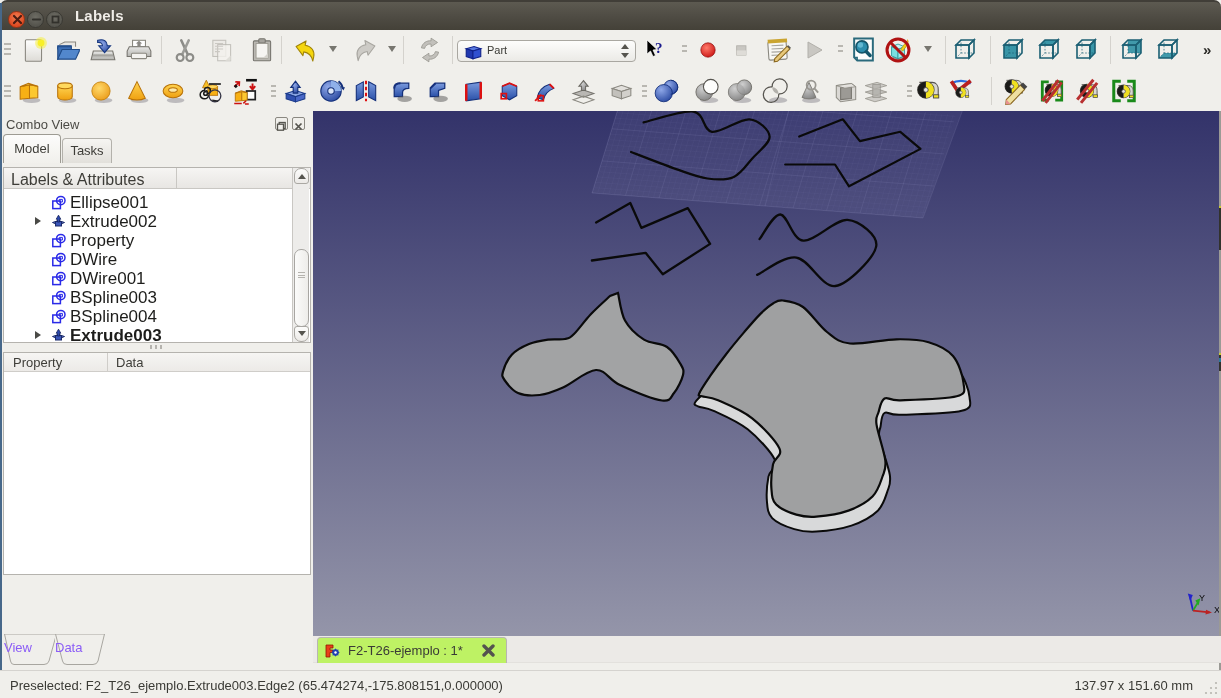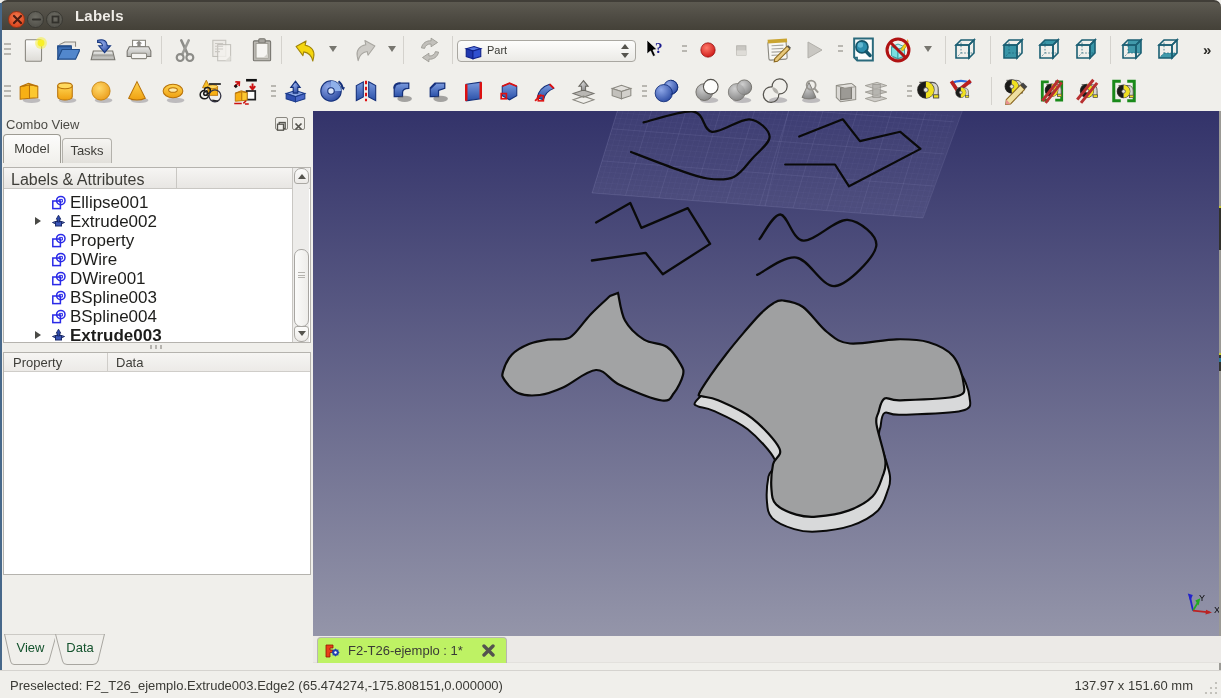--- a/index.html
+++ b/index.html
@@ -39,21 +39,21 @@
 .trow{position:absolute;left:0;height:19px;line-height:19px;white-space:nowrap}
 .trow .lab{position:absolute;left:66px;top:0}
 .trow svg{position:absolute;left:47px;top:2px}
 .exp{position:absolute;left:31px;top:5px;width:0;height:0;border-top:4.5px solid transparent;border-bottom:4.5px solid transparent;border-left:6px solid #4a4a46}
 
 #sbar{position:absolute;right:1px;top:0px;width:17px;height:174px;background:#edecea;border-left:1px solid #c9c7c3}
 
 #prop{position:absolute;left:1px;top:241px;width:308px;height:223px;background:#fff;border:1px solid #b5b3ae}
 #prophdr{position:absolute;left:0;top:0;width:306px;height:19px;background:linear-gradient(#f6f5f3,#eceae7);border-bottom:1px solid #cfcdc9;font-size:13px;color:#3e3d38}
 
-.btab{position:absolute;font-size:13px;color:#14532d;height:31px;text-align:center;line-height:27px;background:#f0efeb}
+.btab{position:absolute;font-size:13px;color:#8b5cf6;height:31px;line-height:27px;background:#f0efeb}
 .btab svg{position:absolute;left:0;top:0}
 .btab span{position:relative;z-index:2}
 
 #vp{position:absolute;left:313px;top:111px;width:906px;height:525px;background:linear-gradient(#33336a,#9495a9)}
 #vp svg{display:block}
 
 #mdibar{position:absolute;left:313px;top:636px;width:908px;height:27px;background:#eceae7;border-bottom:1px solid #e3e1dd}
 #mditab{position:absolute;left:4px;top:1px;width:190px;height:26px;background:#bef264;border:1px solid #b8b6b2;border-bottom:none;border-radius:4px 4px 0 0;font-size:13px;color:#3a3a36}
 
 #status{position:absolute;left:0;top:670px;width:1221px;height:28px;background:#f0efeb;border-top:1px solid #d5d3cf;font-size:13px;color:#3a3a35}

